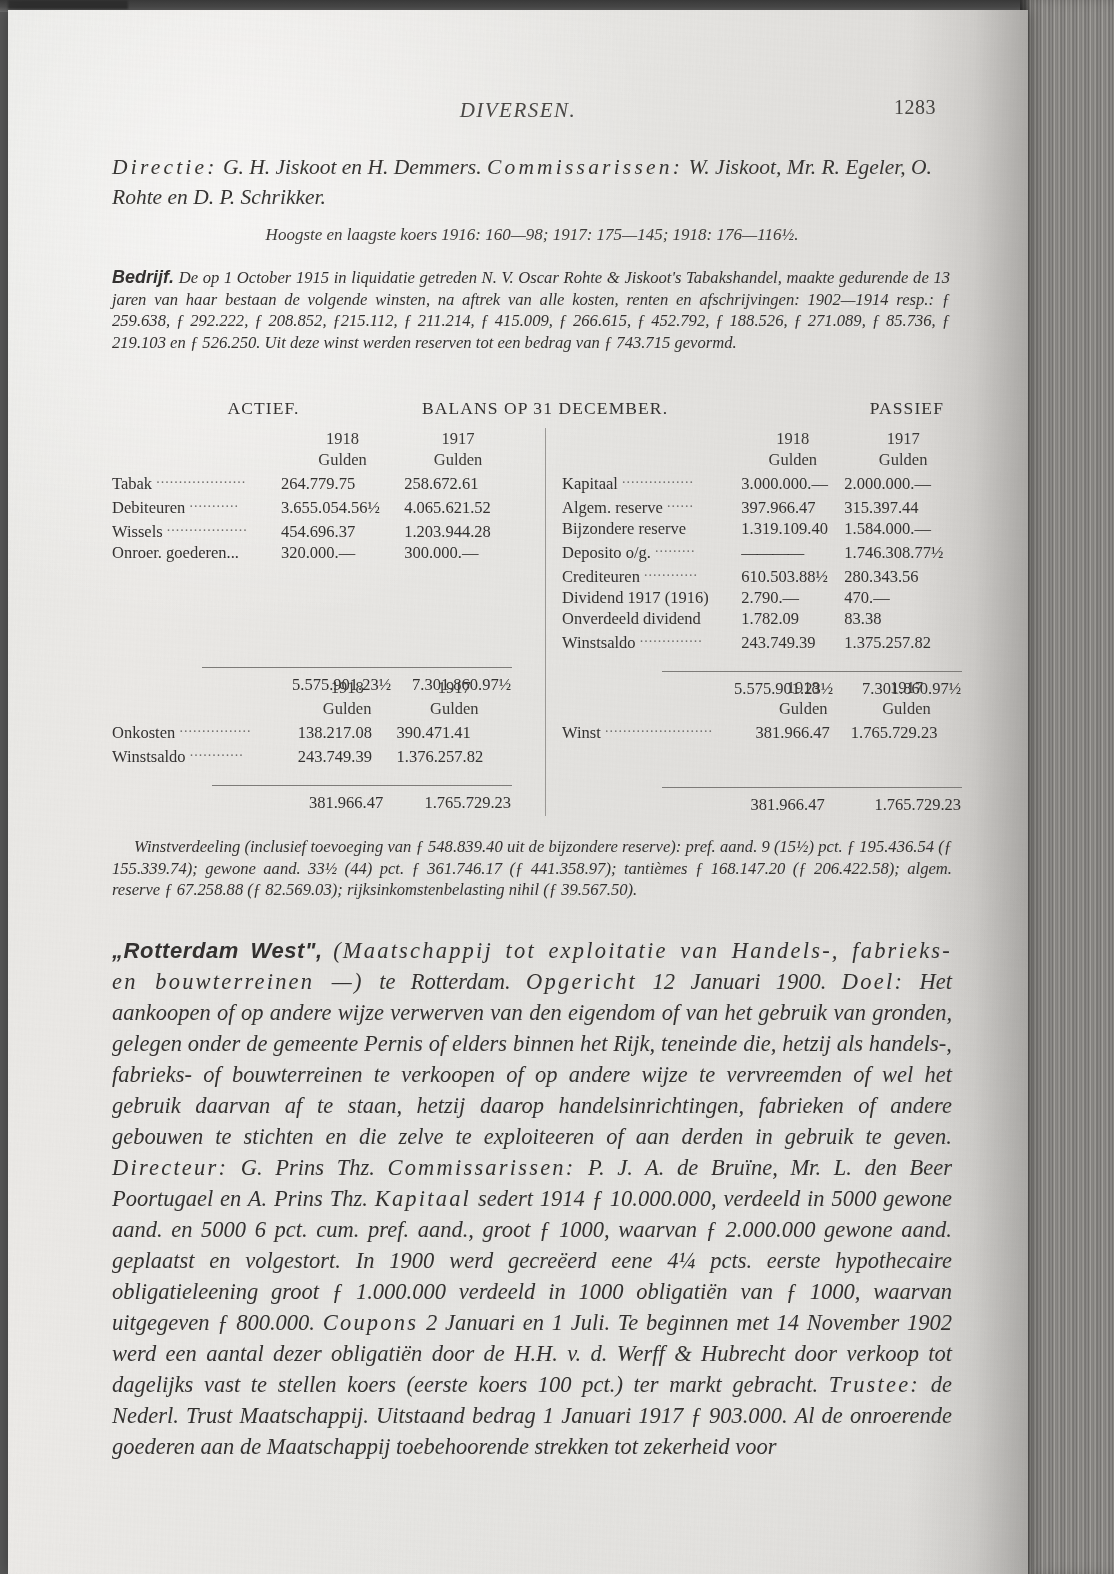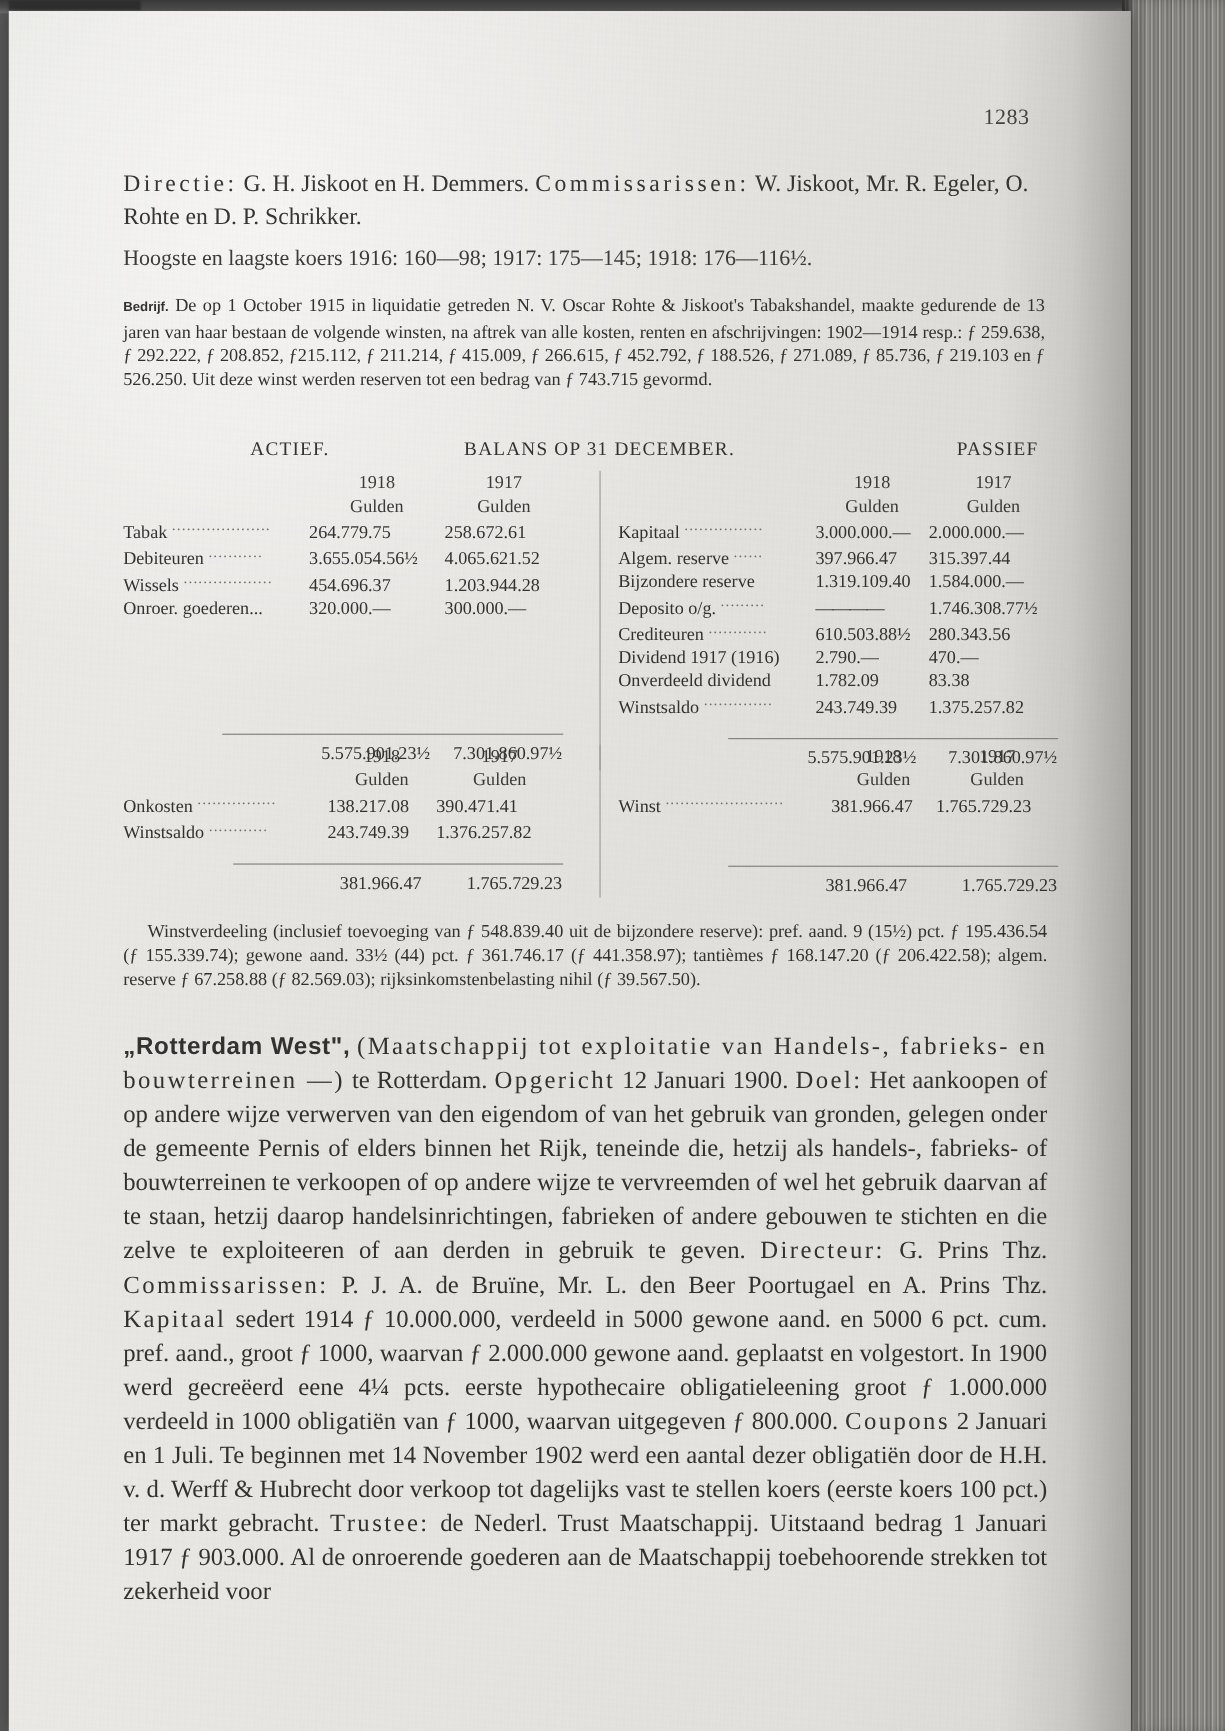--- a/index.html
+++ b/index.html
@@ -95,41 +95,41 @@
     right:92px; top:86px;
     font-size:20px;
     letter-spacing:.5px;
     color:#44423f;
   }
   .body-block{
     position:absolute;
     left:104px;
     width:840px;
   }
-  p { margin: 0; }
+  p { margin: 0; font-style: italic; }
   .lead {
     font-size: 21.5px;
     line-height: 30px;
     color:#373533;
   }
   .sp { letter-spacing: 3.2px; }
   .sp2 { letter-spacing: 2.2px; }
   .koers{
-    font-size: 20px;
+    font-size: 17px;
     line-height: 24px;
-    text-align:left;
+    text-align:center;
     color:#3d3b39;
   }
   .bedrijf{
     font-size: 16.6px;
     line-height: 21.6px;
     text-align: justify;
     color:#333130;
   }
-  .bedrijf b{ font-family:"Liberation Sans", sans-serif; font-size:12px; }
+  .bedrijf b{ font-family:"Liberation Sans", sans-serif; font-size:18px; }
   
   .tbl-wrap{ position:absolute; left:104px; width:850px; }
   .tbl-head{
     display:flex;
     font-size:17.5px;
     letter-spacing:1.1px;
     color:#343231;
   }
   .tbl-head .h-left{ width:235px; text-align:center; padding-left:34px;}
   .tbl-head .h-mid{ flex:1; text-align:center;}
@@ -193,20 +193,21 @@
 
   <div class="top-gutter"></div>
   <div class="book-edges"></div>
 
   <div class="page">
     <div class="grain"></div>
     <div class="edge-shade"></div>
 
     <div class="content">
 
+      <div class="running-head">DIVERSEN.</div>
       <div class="folio">1283</div>
 
       <div class="body-block" style="top:142px; position:absolute;">
         <p class="lead">
           <span class="sp">Directie:</span>
           <span>G. H. Jiskoot en H. Demmers.</span>
           <span class="sp">Commissarissen:</span>
           <span>W. Jiskoot, Mr. R. Egeler, O. Rohte en D. P. Schrikker.</span>
         </p>
       </div>

